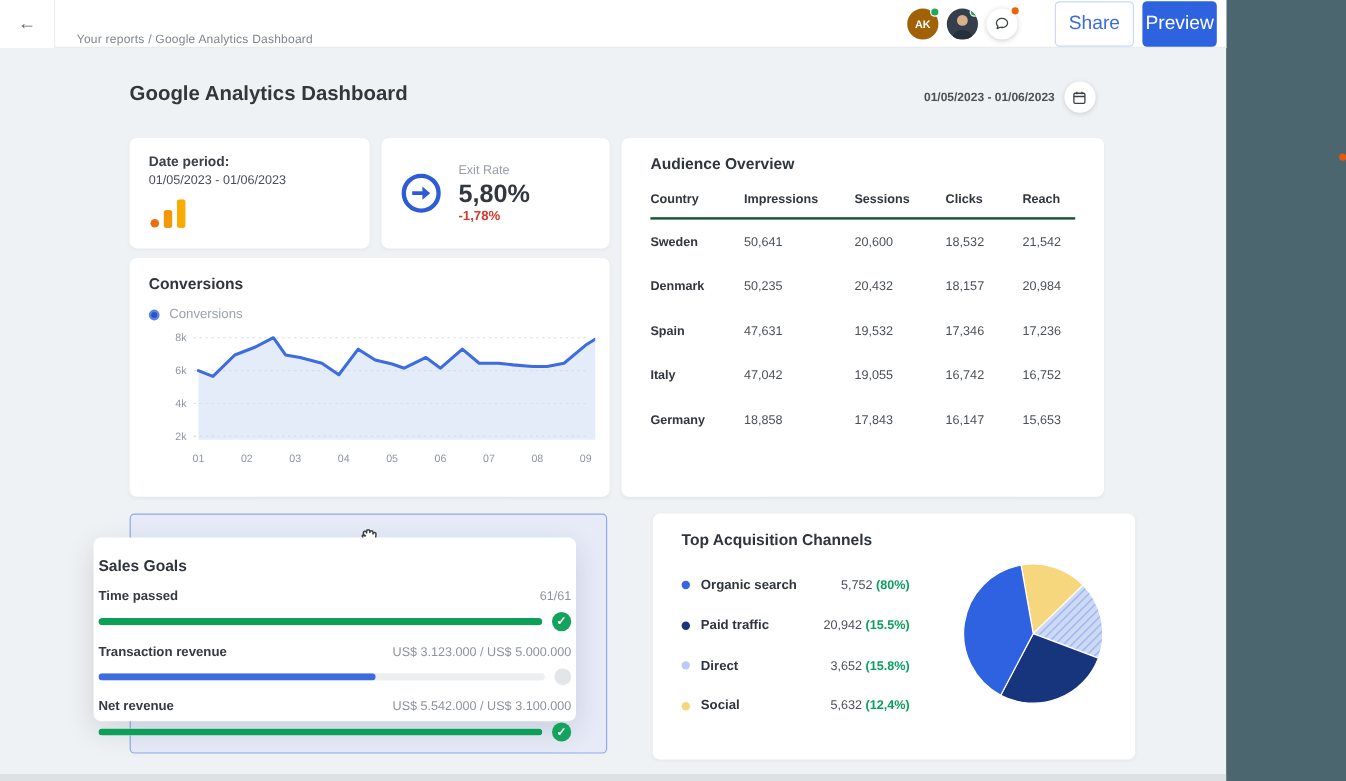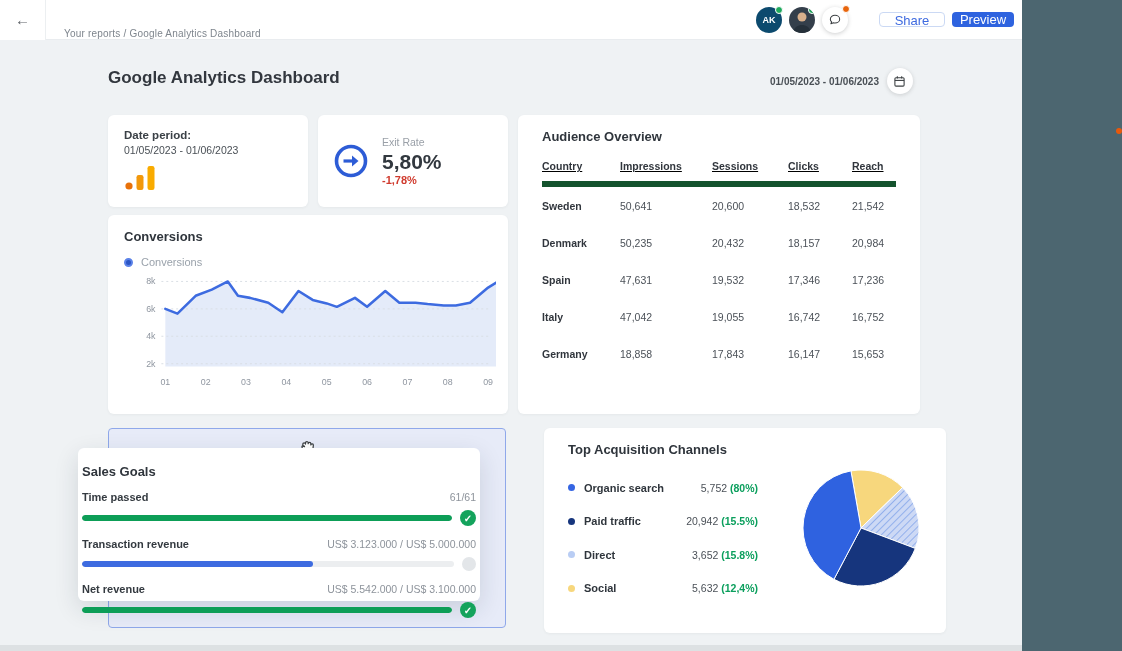--- a/index.html
+++ b/index.html
@@ -8,25 +8,25 @@
   .app { position:absolute; left:0; top:0; width:1022px; height:651px; background:#eff2f4; }
   .desktop-strip { position:absolute; left:1022px; top:0; width:100px; height:651px; background:#4c6670; }
   .desktop-strip .dot { position:absolute; left:94px; top:128px; width:6px; height:6px; border-radius:50%; background:#e8590c; }
 
   
   .topbar { position:absolute; left:0; top:0; width:1022px; height:40px; background:#fff; border-bottom:1px solid #e9ecef; display:flex; align-items:center; z-index:5; }
   .back { width:46px; height:40px; border:none; background:#fff; border-right:1px solid #eceff1; color:#5f6368; font-size:15px; cursor:pointer; }
   .crumb { margin-left:18px; font-size:10px; color:#7e858d; letter-spacing:.2px;margin-top:28px; }
   .tb-right { margin-left:auto; display:flex; align-items:center; gap:7px; padding-right:8px; }
   .avatar { position:relative; width:26px; height:26px; border-radius:50%; display:flex; align-items:center; justify-content:center; }
-  .avatar.initials { background:#0c4a6e; color:#fff; font-size:9px; font-weight:bold;justify-content:center; }
+  .avatar.initials { background:#a16207; color:#fff; font-size:9px; font-weight:bold;justify-content:center; }
   .avatar .status { position:absolute; top:-1px; right:-1px; width:8px; height:8px; border-radius:50%; background:#1ea95c; border:1.5px solid #fff; }
   .chatbtn { position:relative; width:26px; height:26px; border-radius:50%; background:#fff; box-shadow:0 1px 4px rgba(60,64,67,.25); display:flex; align-items:center; justify-content:center; margin-right:24px; }
   .chatbtn .notif { position:absolute; top:-2px; right:-2px; width:8px; height:8px; border-radius:50%; background:#e8650c; border:1.5px solid #fff; }
-  .btn { height:15px; border-radius:4px; font-size:13px; font-family:inherit; cursor:pointer; }
+  .btn { height:38px; border-radius:4px; font-size:16px; font-family:inherit; cursor:pointer; }
   .btn.ghost { width:66px; background:#fff; color:#3e6ae0; border:1px solid #cbd9f4; }
   .btn.primary { width:62px; background:#2e63df; color:#fff; border:none; margin-right:0; }
 
   
   .page-title { position:absolute; left:108px; top:68px; font-size:17px; font-weight:bold; color:#32373e; }
   .date-wrap { position:absolute; left:770px; top:68px; width:158px; display:flex; align-items:center; gap:8px; }
   .date-wrap .range { font-size:10px; font-weight:bold; color:#4a5056; }
   .cal { width:26px; height:26px; border-radius:50%; background:#fff; border:none; box-shadow:0 1px 4px rgba(60,64,67,.2); display:flex; align-items:center; justify-content:center; cursor:pointer; }
 
   
@@ -37,21 +37,21 @@
   .date-card .lbl { font-size:11.5px; font-weight:bold; color:#3a4046; margin-bottom:3px; }
   .date-card .rng { font-size:10.5px; color:#4a5056; }
   .date-card svg { margin-top:10px; }
 
   .exit-card { left:318px; top:115px; width:190px; height:92px; padding:14px 16px; display:flex; gap:14px; align-items:center; }
   .exit-card .lbl { font-size:10.5px; color:#9aa0a8; margin-bottom:2px; }
   .exit-card .val { font-size:21px; font-weight:bold; color:#32383f; line-height:1.1; }
   .exit-card .delta { font-size:11px; font-weight:bold; color:#d03b2e; }
 
   .audience-card { left:518px; top:115px; width:402px; height:299px; padding:14px 24px; }
-  .ao-head { display:grid; grid-template-columns:78px 92px 76px 64px 48px; margin-top:16px; padding-bottom:9px; border-bottom:6px solid #14532d;text-decoration:underline; }
+  .ao-head { display:grid; grid-template-columns:78px 92px 76px 64px 48px; margin-top:16px; padding-bottom:9px; border-bottom:2px solid #14532d; }
   .ao-head span { font-size:10.5px; font-weight:bold; color:#31363d; }
   .ao-row { display:grid; grid-template-columns:78px 92px 76px 64px 48px; height:37px; align-items:center; }
   .ao-row span { font-size:10.5px; color:#4b5158; }
   .ao-row .c0 { font-weight:bold; color:#31363d; }
 
   .conv-card { left:108px; top:215px; width:400px; height:199px; padding:14px 16px 8px 16px; }
   .legend { display:flex; align-items:center; gap:8px; margin-top:12px; margin-bottom:2px; }
   .legend .dot { width:9px; height:9px; border-radius:50%; background:#2b55c4; border:2px solid #5b82e8; }
   .legend .lab { font-size:11px; color:#9aa2ab; }
   text.tick { fill:#8f96a0; font-size:9px; font-family:"Liberation Sans", sans-serif; }

